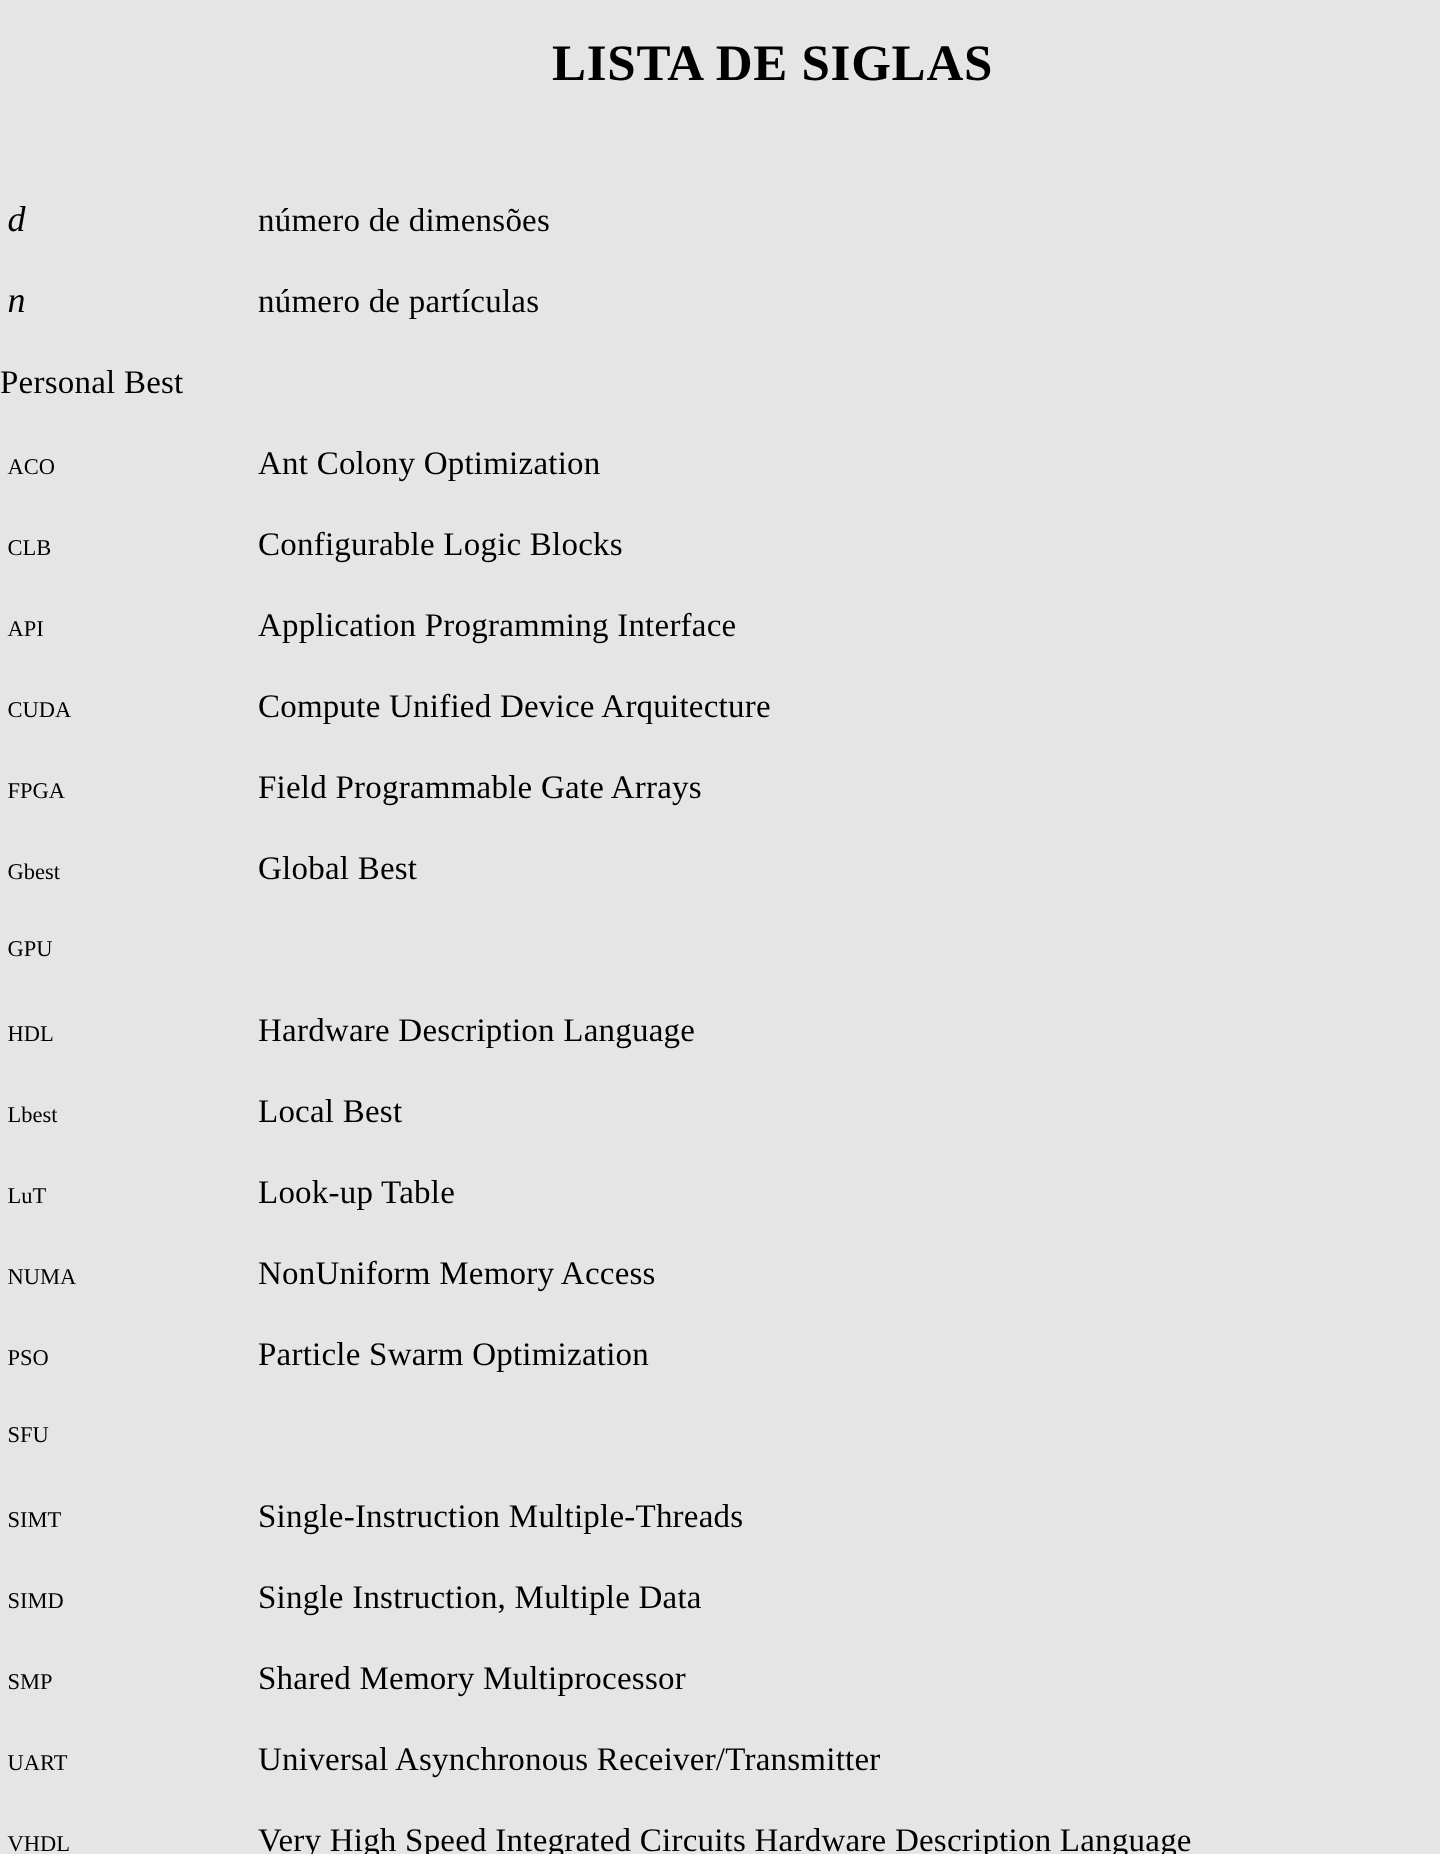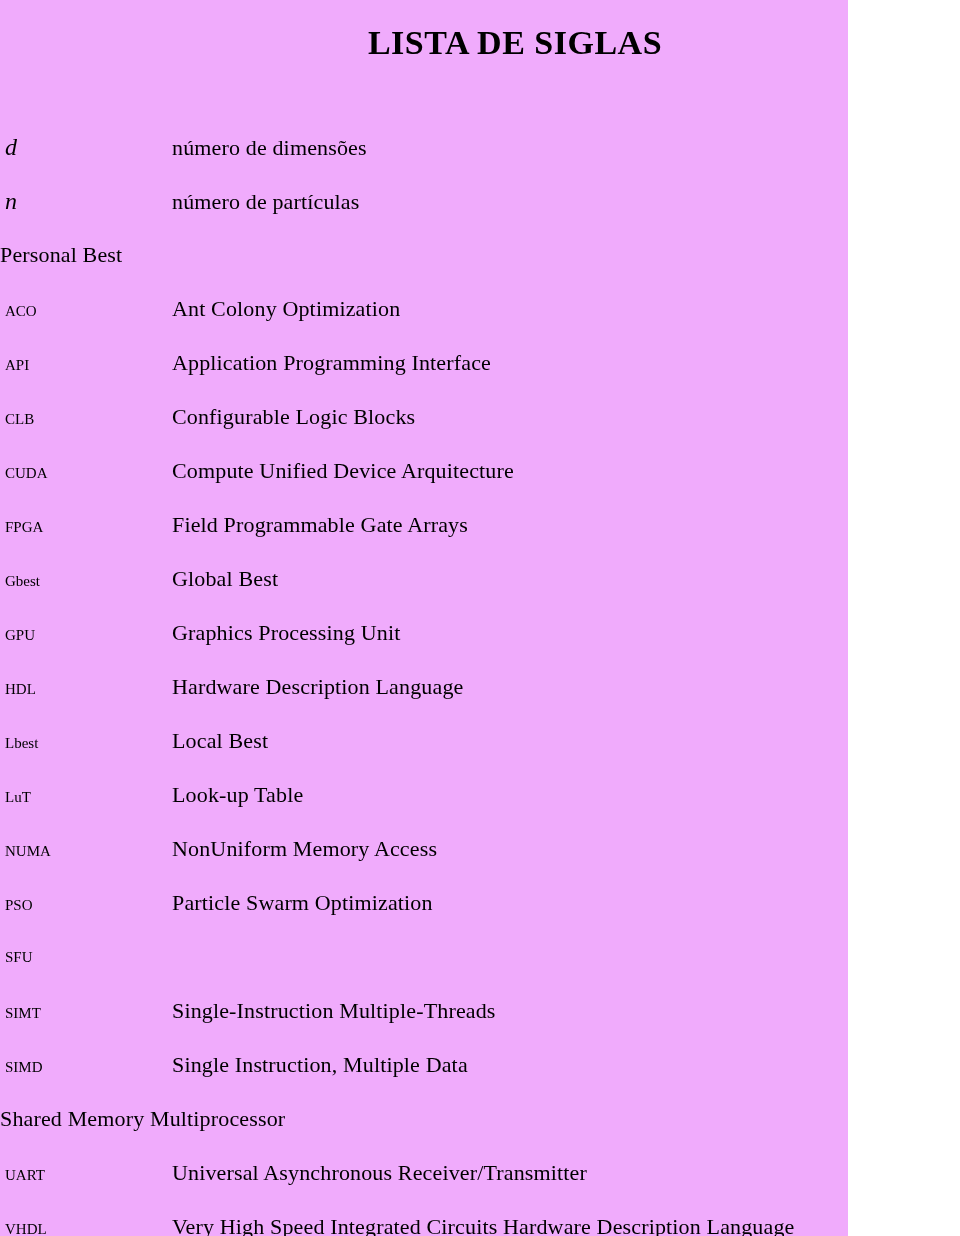--- a/index.html
+++ b/index.html
@@ -11,23 +11,23 @@
     width: 960px;
     height: 1236px;
     font-family: "Liberation Serif", "DejaVu Serif", serif;
     color: #000000;
     overflow: hidden;
     position: relative;
   }
 
   .page {
     position: relative;
-    width: 848px;
+    width: 960px;
     height: 1236px;
-    background: #f0abfc;
+    background: #e5e5e5;
   }
 
   .page-title {
     position: absolute;
     top: 2px;
     left: 0;
     width: 1030px;
     text-align: center;
     font-size: 34px;
     font-weight: bold;
@@ -87,42 +87,41 @@
         <div class="definition">número de partículas</div>
       </div>
       <div class="glossary-row">
         <div class="definition">Personal Best</div>
       </div>
       <div class="glossary-row">
         <div class="term">ACO</div>
         <div class="definition">Ant Colony Optimization</div>
       </div>
       <div class="glossary-row">
+        <div class="term">CLB</div>
+        <div class="definition">Configurable Logic Blocks</div>
+      </div>
+      <div class="glossary-row">
         <div class="term">API</div>
         <div class="definition">Application Programming Interface</div>
-      </div>
-      <div class="glossary-row">
-        <div class="term">CLB</div>
-        <div class="definition">Configurable Logic Blocks</div>
       </div>
       <div class="glossary-row">
         <div class="term">CUDA</div>
         <div class="definition">Compute Unified Device Arquitecture</div>
       </div>
       <div class="glossary-row">
         <div class="term">FPGA</div>
         <div class="definition">Field Programmable Gate Arrays</div>
       </div>
       <div class="glossary-row">
         <div class="term">Gbest</div>
         <div class="definition">Global Best</div>
       </div>
       <div class="glossary-row">
         <div class="term">GPU</div>
-        <div class="definition">Graphics Processing Unit</div>
       </div>
       <div class="glossary-row">
         <div class="term">HDL</div>
         <div class="definition">Hardware Description Language</div>
       </div>
       <div class="glossary-row">
         <div class="term">Lbest</div>
         <div class="definition">Local Best</div>
       </div>
       <div class="glossary-row">
@@ -142,20 +141,21 @@
       </div>
       <div class="glossary-row">
         <div class="term">SIMT</div>
         <div class="definition">Single-Instruction Multiple-Threads</div>
       </div>
       <div class="glossary-row">
         <div class="term">SIMD</div>
         <div class="definition">Single Instruction, Multiple Data</div>
       </div>
       <div class="glossary-row">
+        <div class="term">SMP</div>
         <div class="definition">Shared Memory Multiprocessor</div>
       </div>
       <div class="glossary-row">
         <div class="term">UART</div>
         <div class="definition">Universal Asynchronous Receiver/Transmitter</div>
       </div>
       <div class="glossary-row">
         <div class="term">VHDL</div>
         <div class="definition">Very High Speed Integrated Circuits Hardware Description Language</div>
       </div>

